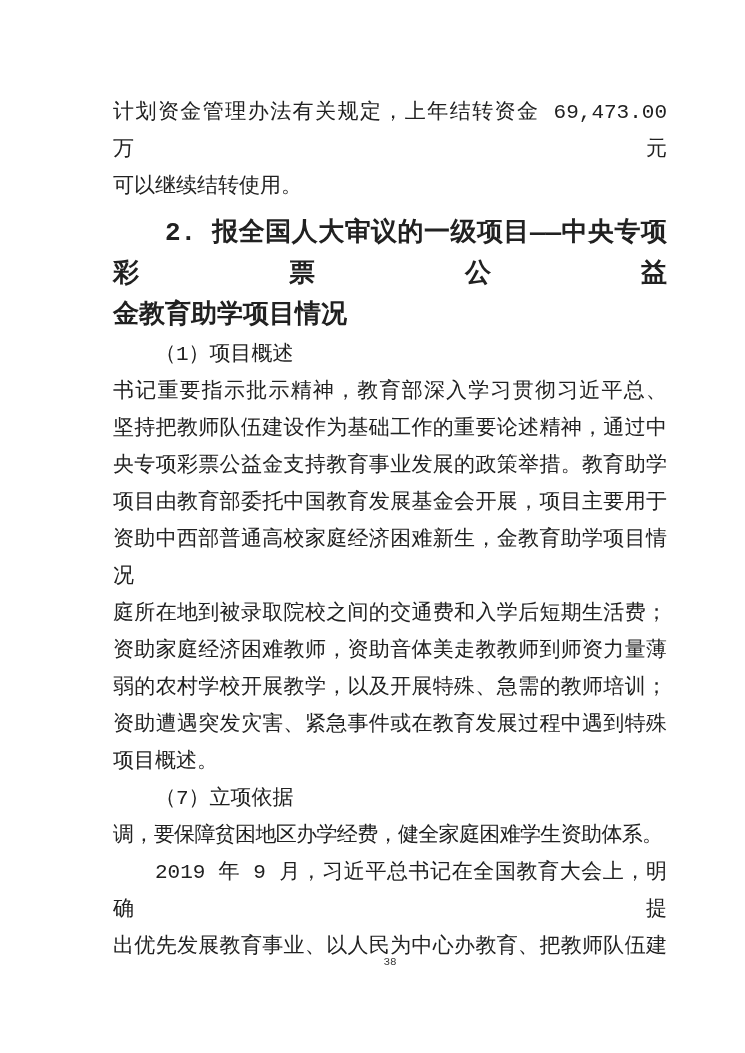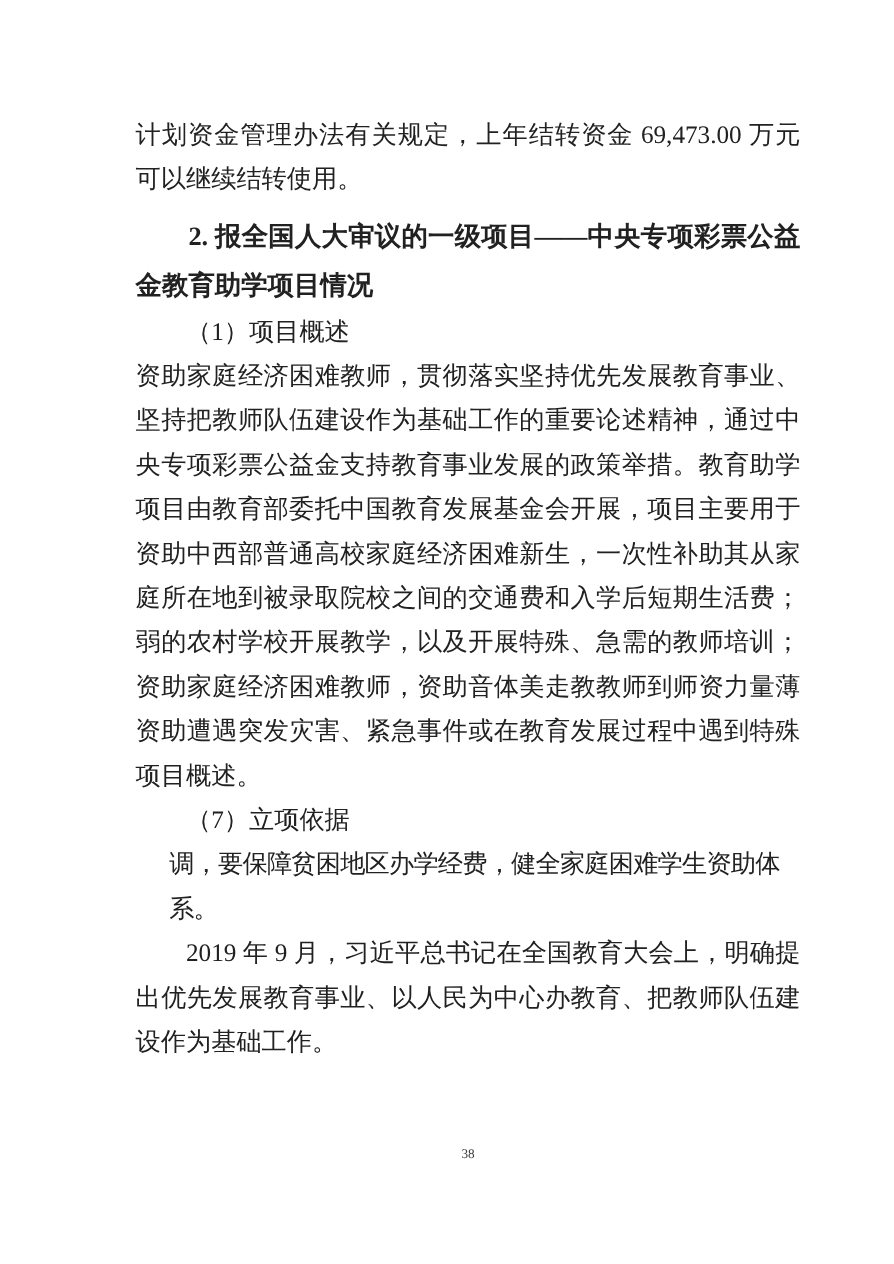--- a/index.html
+++ b/index.html
@@ -3,46 +3,46 @@
 <meta charset="utf-8">
 <style>
   html, body { margin: 0; padding: 0; background: #ffffff; }
   .page {
     position: relative;
     width: 745px;
     height: 1044px;
     background: #ffffff;
     overflow: hidden;
     color: #212121;
-    font-family: Liberation Serif, serif;
+    font-family: Liberation Mono, monospace;
   }
   .content {
     position: absolute;
     left: 113px;
     top: 94px;
     width: 554px;
     font-size: 21px;
     line-height: 37px;
   }
   .block { margin: 0; padding: 0; }
   .line {
     text-align: justify;
     text-align-last: justify;
     white-space: normal;
   }
   .line.last {
     text-align: left;
     text-align-last: left;
   }
   .line.indent { text-indent: 2em; }
-  .line.tight { letter-spacing: -0.65px; margin-left: 28px; }
+  .line.tight { letter-spacing: -0.65px; }
   .heading { margin-top: 8px; }
   .heading .line {
     font-weight: 700;
-    font-size: 22px;
+    font-size: 26px;
     line-height: 41px;
   }
   .subheading .line {
     text-align: left;
     text-align-last: left;
   }
   .footer {
     position: absolute;
     left: 113px;
     top: 956px;
@@ -66,42 +66,41 @@
     <div class="block heading">
       <div class="line indent">2. 报全国人大审议的一级项目——中央专项彩票公益</div>
       <div class="line last">金教育助学项目情况</div>
     </div>
 
     <div class="block subheading">
       <div class="line indent last">（1）项目概述</div>
     </div>
 
     <div class="block">
-      <div class="line">资助家庭经济困难教师，贯彻落实坚持优先发展教育事业、</div>
+      <div class="line">书记重要指示批示精神，教育部深入学习贯彻习近平总、</div>
       <div class="line">坚持把教师队伍建设作为基础工作的重要论述精神，通过中</div>
       <div class="line">央专项彩票公益金支持教育事业发展的政策举措。教育助学</div>
       <div class="line">项目由教育部委托中国教育发展基金会开展，项目主要用于</div>
-      <div class="line">资助中西部普通高校家庭经济困难新生，一次性补助其从家</div>
+      <div class="line">资助中西部普通高校家庭经济困难新生，金教育助学项目情况</div>
       <div class="line">庭所在地到被录取院校之间的交通费和入学后短期生活费；</div>
+      <div class="line">资助家庭经济困难教师，资助音体美走教教师到师资力量薄</div>
       <div class="line">弱的农村学校开展教学，以及开展特殊、急需的教师培训；</div>
-      <div class="line">资助家庭经济困难教师，资助音体美走教教师到师资力量薄</div>
       <div class="line">资助遭遇突发灾害、紧急事件或在教育发展过程中遇到特殊</div>
       <div class="line last">项目概述。</div>
     </div>
 
     <div class="block subheading">
       <div class="line indent last">（7）立项依据</div>
     </div>
 
     <div class="block">
       <div class="line tight last">调，要保障贫困地区办学经费，健全家庭困难学生资助体系。</div>
     </div>
 
     <div class="block">
       <div class="line indent">2019 年 9 月，习近平总书记在全国教育大会上，明确提</div>
       <div class="line">出优先发展教育事业、以人民为中心办教育、把教师队伍建</div>
-      <div class="line last">设作为基础工作。</div>
     </div>
 
   </div>
 
   <div class="footer">38</div>
 </div>
 
 </body></html>

